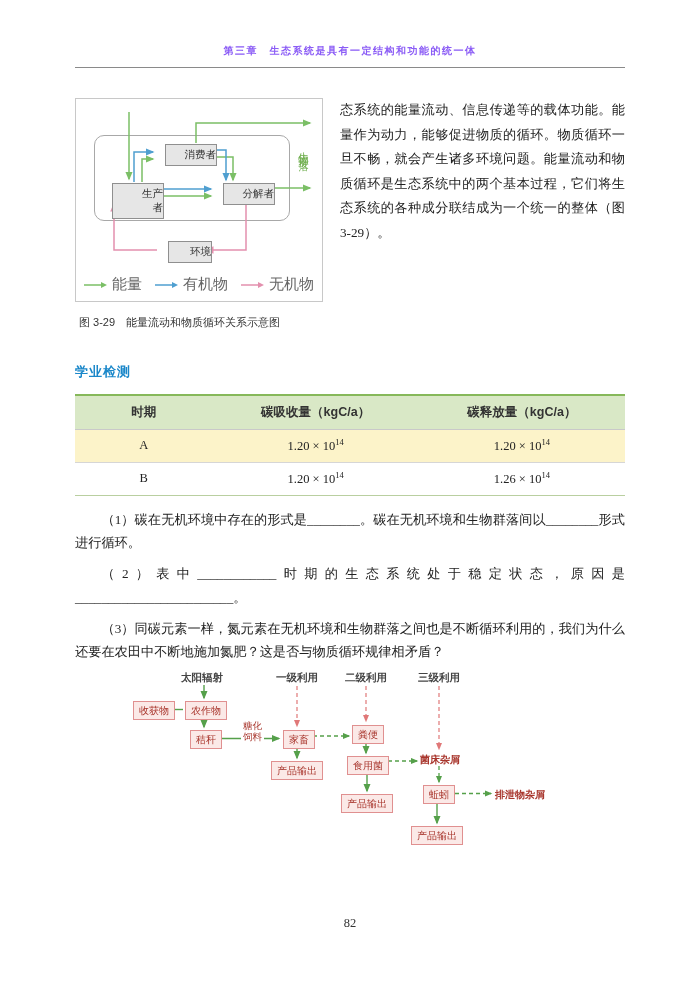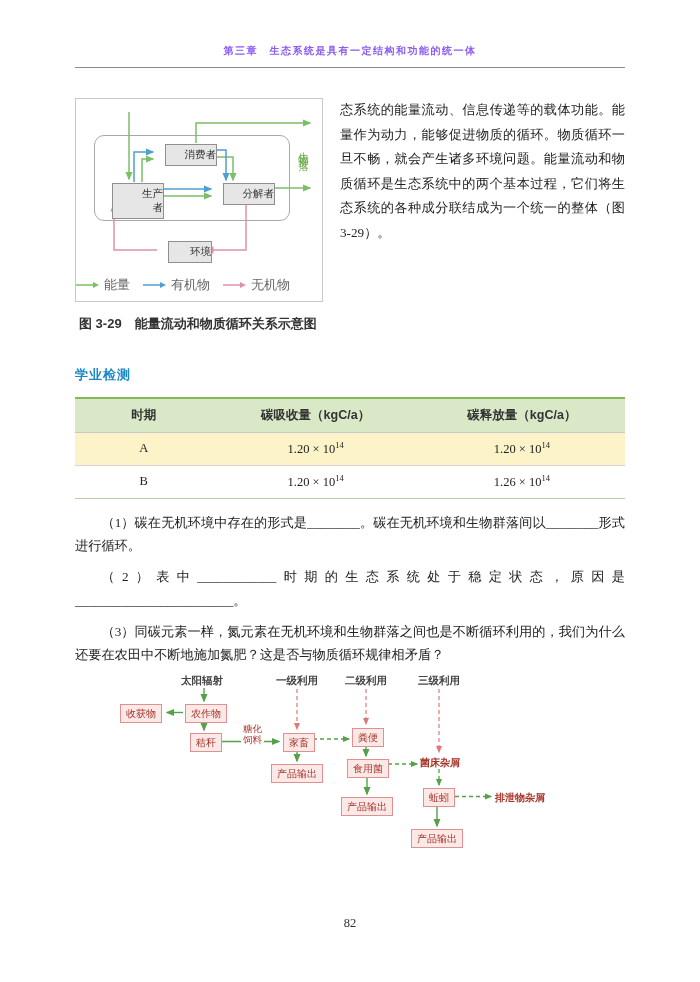--- a/index.html
+++ b/index.html
@@ -25,25 +25,25 @@
     font-family:"Liberation Sans",sans-serif; font-size:10.5px; color:#333;
     text-align:right; padding:3px 0;margin-left:9px; }
   .n-consumer { left:80px; top:45px; width:52px; }
   .n-producer { left:27px; top:84px; width:52px;padding-left:28px; }
   .n-decomposer { left:138px; top:84px; width:52px; }
   .n-environment { left:83px; top:142px; width:44px; }
   .community-label { position:absolute; left:221px; top:44px; z-index:2;
     writing-mode:vertical-rl; color:#6fae4e; font-family:"Liberation Sans",sans-serif;
     font-size:10.5px; letter-spacing:3px; }
   .legend { position:absolute; left:0; right:0; bottom:7px; display:flex; z-index:2;
-    align-items:center; gap:13px;
-    font-size:13px; color:#666; font-family:"Liberation Sans",sans-serif; }
+    justify-content:center; align-items:center; gap:13px;
+    font-size:15px; color:#666; font-family:"Liberation Sans",sans-serif; }
   .legend-item { display:flex; align-items:center; gap:4px; }
   .figcaption { margin-top:13px; padding-left:4px; font-family:"Liberation Sans",sans-serif;
-    font-weight:bold; font-size:13px; color:#333; }
+    font-weight:normal; font-size:11px; color:#333; }
   .intro { flex:1; font-size:13.2px; line-height:1.86; text-align:justify; }
 
   
   .section-title { margin-top:33px; font-family:"Liberation Sans",sans-serif;
     font-weight:bold; font-size:13px; color:#1a87c9; letter-spacing:1px; }
   .para { margin-top:14px; font-size:13.2px; line-height:1.8; text-align:justify; text-indent:2em; }
   .para.tight { margin-top:7px; }
 
   
   table.ctable { margin-top:13px; width:100%; border-collapse:collapse;
@@ -210,21 +210,21 @@
         <line x1="178" y1="16" x2="178" y2="56" stroke="#e07878" stroke-width="1.2" stroke-dasharray="4 3" marker-end="url(#fp)"></line>
         <line x1="247" y1="16" x2="247" y2="51" stroke="#e07878" stroke-width="1.2" stroke-dasharray="4 3" marker-end="url(#fp)"></line>
         <line x1="320" y1="16" x2="320" y2="79" stroke="#e07878" stroke-width="1.2" stroke-dasharray="4 3" marker-end="url(#fp)"></line>
       </svg>
 
       <span class="flabel" style="left:62px">太阳辐射</span>
       <span class="flabel" style="left:157px">一级利用</span>
       <span class="flabel" style="left:226px">二级利用</span>
       <span class="flabel" style="left:299px">三级利用</span>
 
-      <div class="fbox" style="left:1px; top:31px">收获物</div>
+      <div class="fbox" style="left:14px; top:31px">收获物</div>
       <div class="fbox" style="left:66px; top:31px">农作物</div>
       <div class="fbox" style="left:71px; top:60px">秸秆</div>
       <div class="feed-label">
         <div>糖化</div>
         <div>饲料</div>
       </div>
       <div class="fbox" style="left:164px; top:60px">家畜</div>
       <div class="fbox" style="left:233px; top:55px">粪便</div>
       <div class="fbox" style="left:152px; top:91px">产品输出</div>
       <div class="fbox" style="left:228px; top:86px">食用菌</div>

